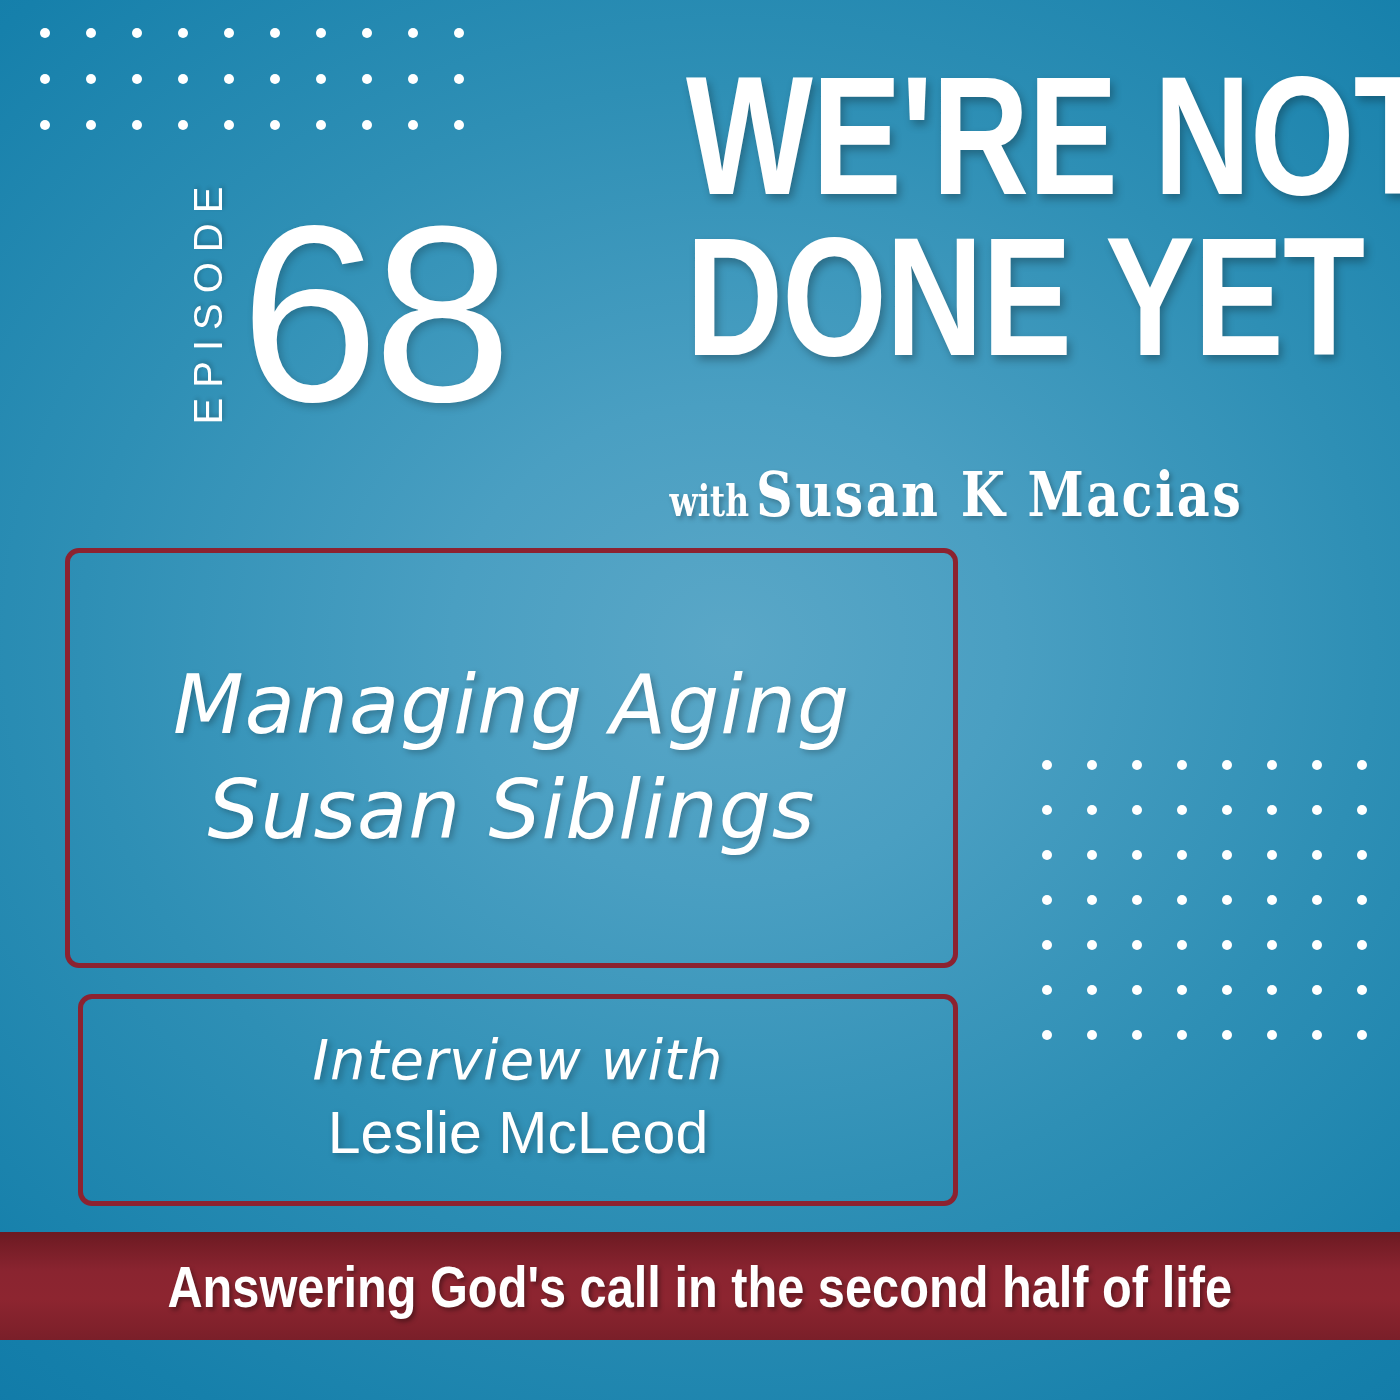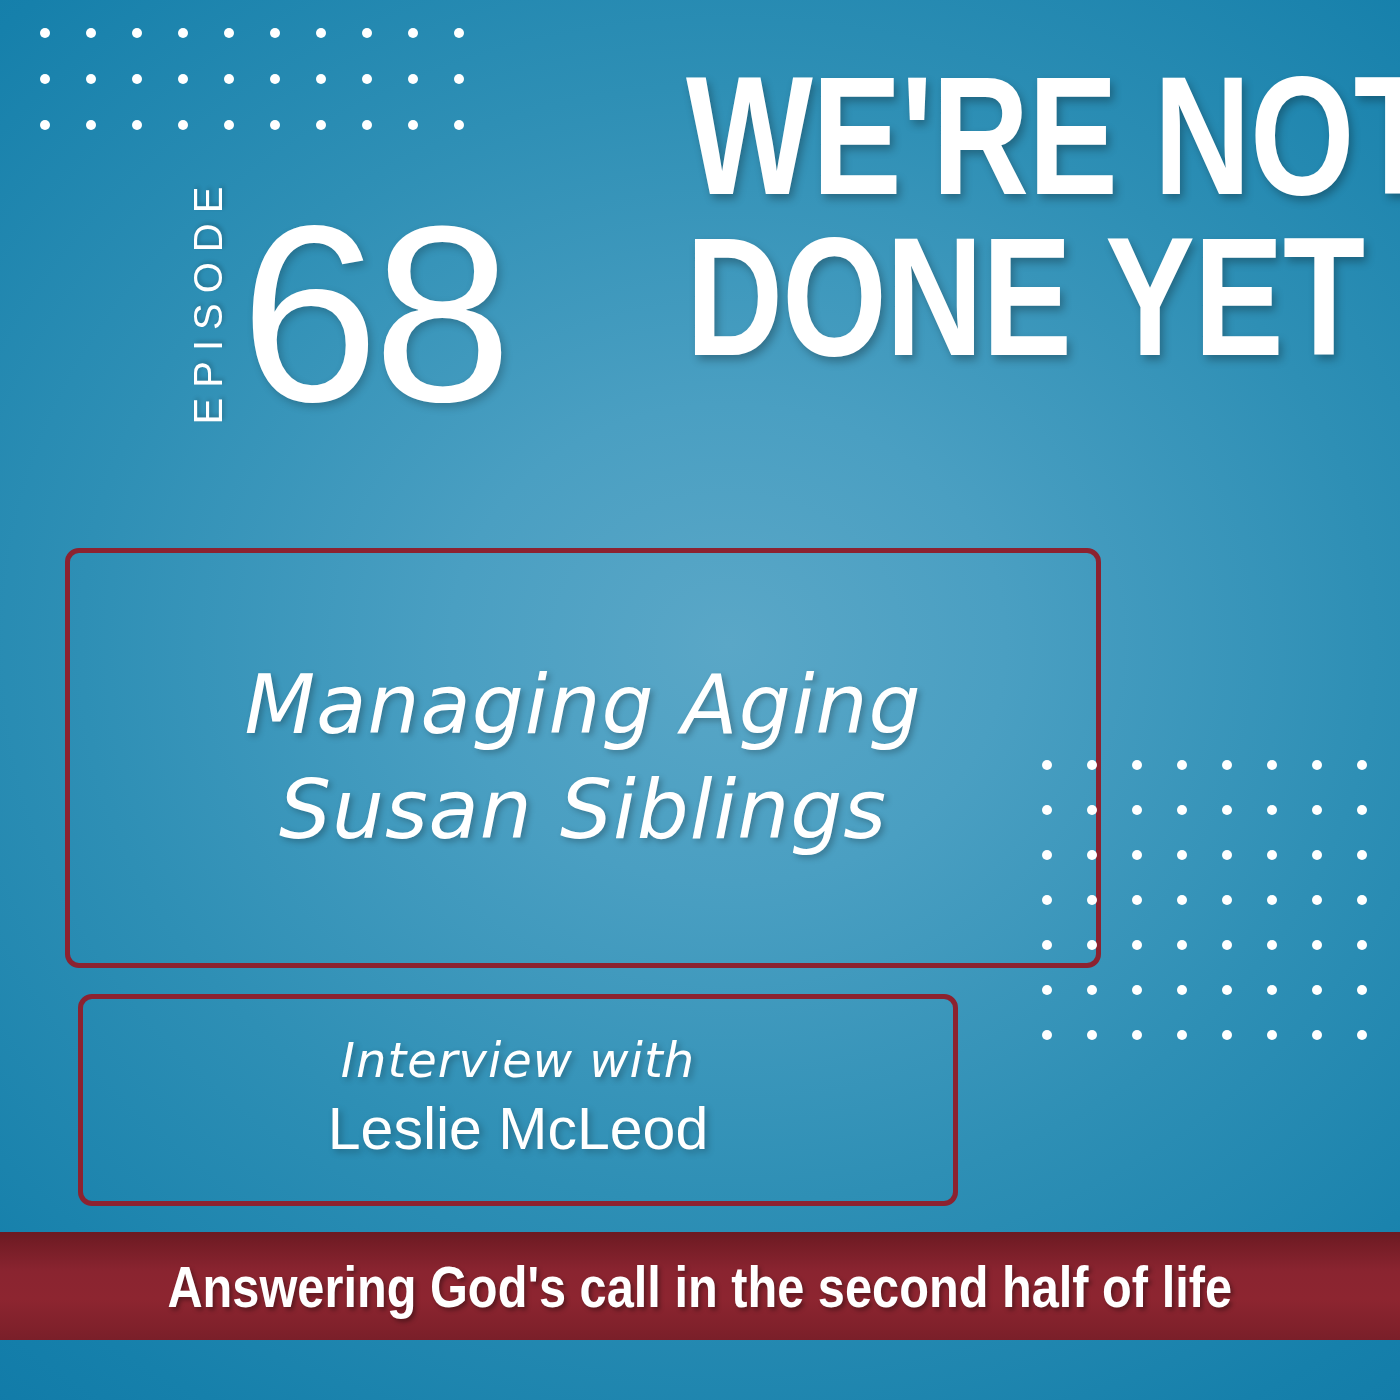--- a/index.html
+++ b/index.html
@@ -136,21 +136,21 @@
   
   .panel {
     position: absolute;
     border: 5px solid #8c2230;
     border-radius: 14px;
     box-sizing: border-box;
   }
   #episode-title-box {
     left: 65px;
     top: 548px;
-    width: 1036px;
+    width: 893px;
     height: 420px;
     display: flex;
     flex-direction: column;
     align-items: center;
     justify-content: center;
   }
   #guest-box {
     left: 78px;
     top: 994px;
     width: 880px;
@@ -169,21 +169,21 @@
     text-shadow: 3px 3px 6px rgba(0,0,0,0.25);
   }
   #episode-title-box .script-line {
     font-size: 82px;
     line-height: 1.28;
     letter-spacing: 1px;
     white-space: nowrap;
     text-align: center;
   }
   #interview-label {
-    font-size: 48px;
+    font-size: 56px;
     line-height: 1.05;
     letter-spacing: 1px;
     margin-top: -6px;
     margin-bottom: 6px;
   }
   #guest-name {
     font-family: "Liberation Sans", sans-serif;
     color: #ffffff;
     font-size: 59px;
     line-height: 1.02;
@@ -257,20 +257,24 @@
   <div id="episode-block">
     <div id="episode-word">EPISODE</div>
     <div id="episode-number">68</div>
   </div>
 
   <div id="show-title">
     <span class="line">WE'RE NOT</span>
     <span class="line">DONE YET</span>
   </div>
 
+  <div id="host-line">
+    <span id="host-prefix">with</span>
+    <span id="host-name">Susan K Macias</span>
+  </div>
 
   <div class="panel" id="episode-title-box">
     <div class="script script-line">Managing Aging</div>
     <div class="script script-line">Susan Siblings</div>
   </div>
 
   <div class="panel" id="guest-box">
     <div class="script" id="interview-label">Interview with</div>
     <div id="guest-name">Leslie McLeod</div>
   </div>

